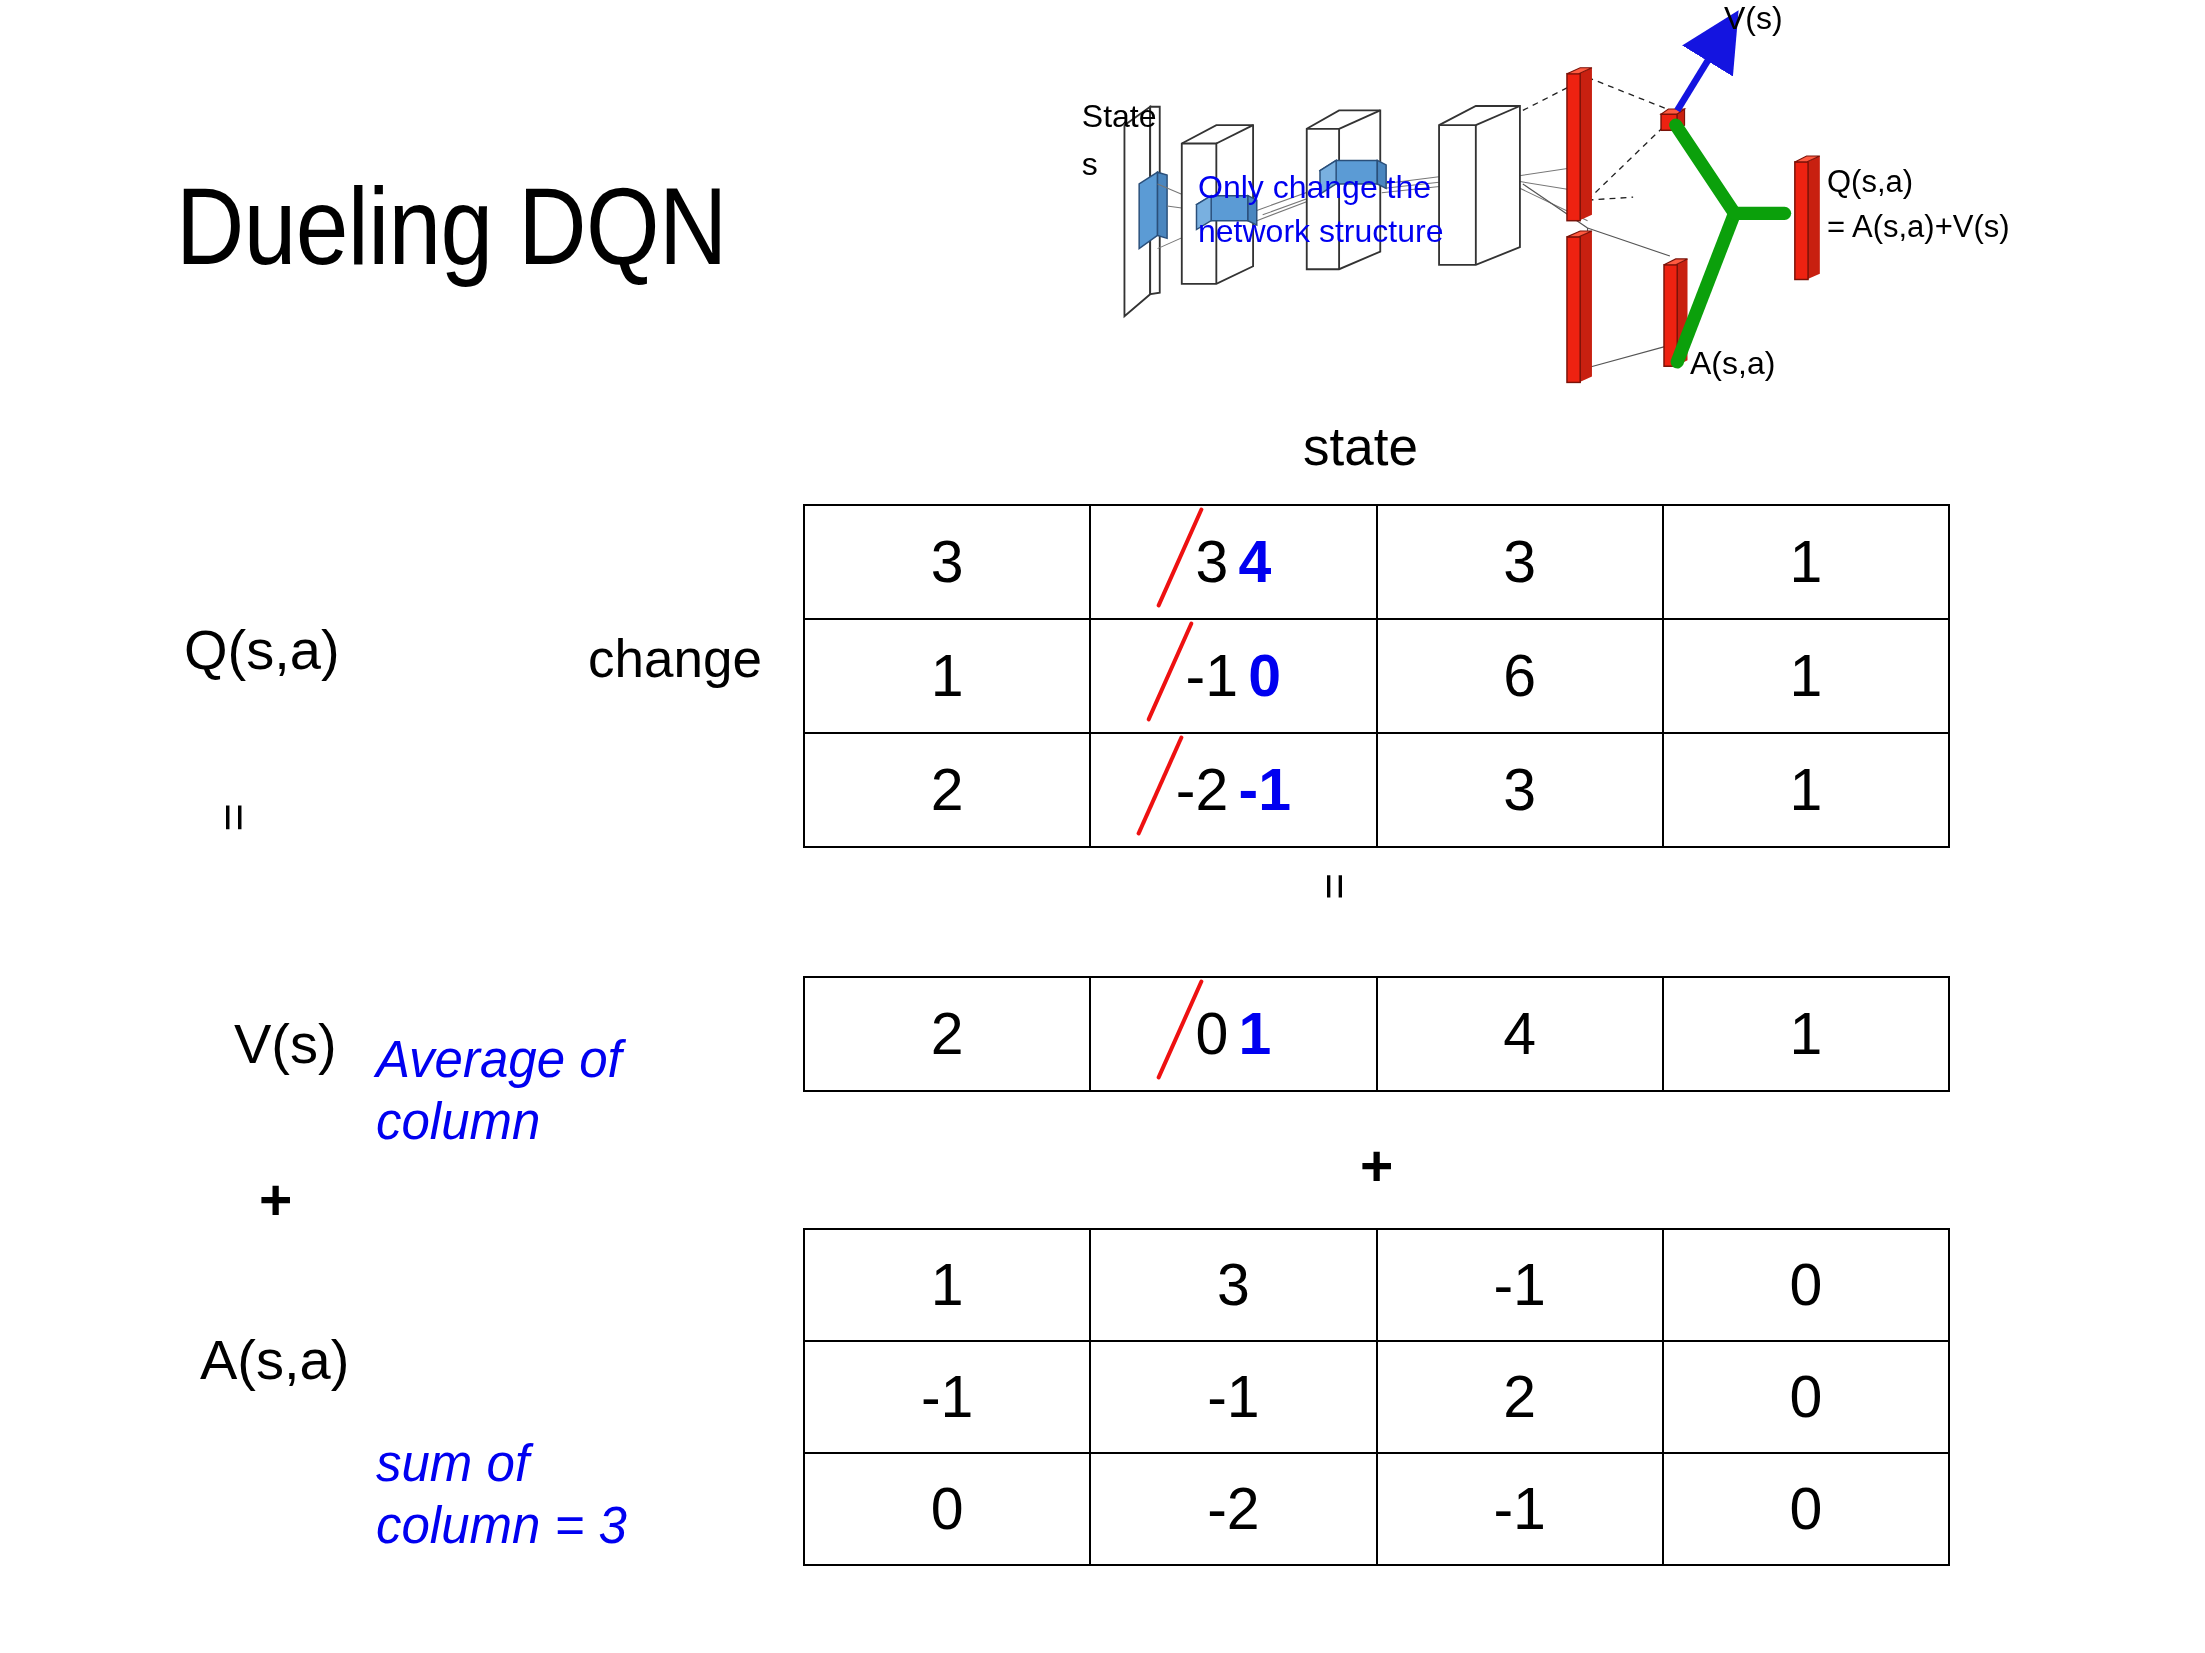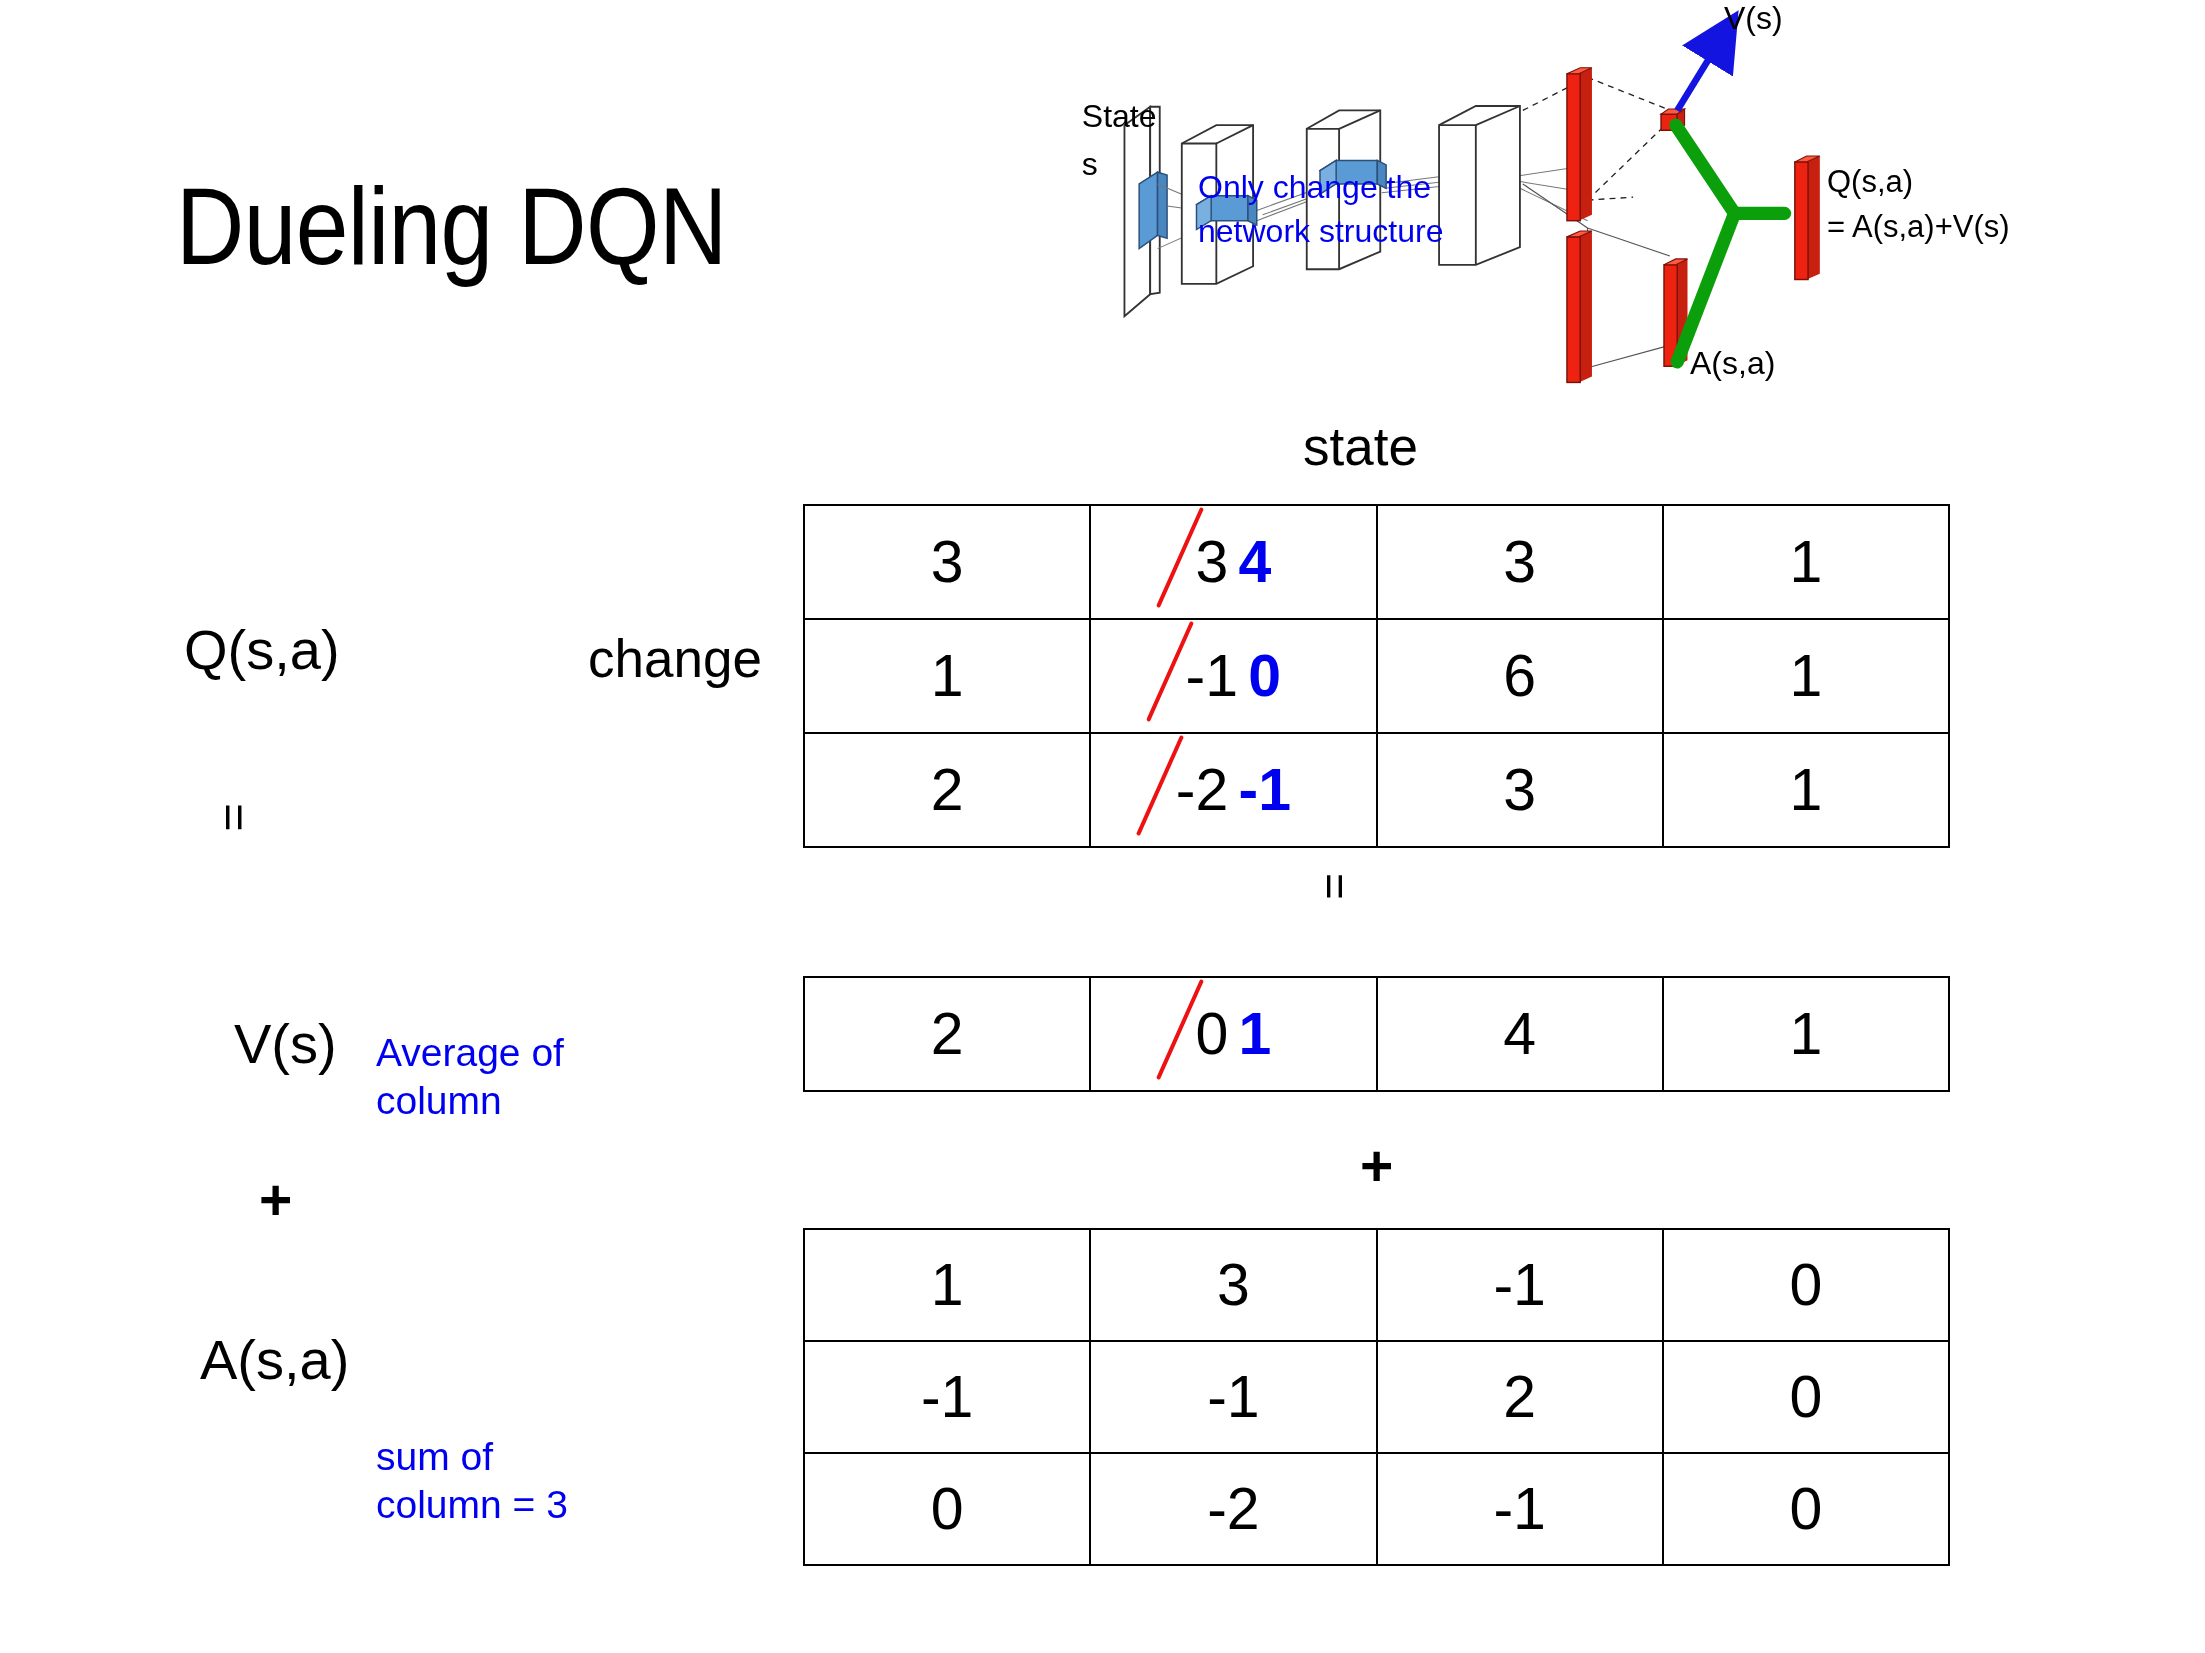--- a/index.html
+++ b/index.html
@@ -64,23 +64,24 @@
   #label-eq-1   { left: 259px; top: 803px; font-size: 49px;
                   transform: rotate(90deg); transform-origin: left top; }
   #label-v      { left: 234px; top: 1016px; }
   #label-plus-1 { left: 259px; top: 1172px; font-size: 57px; font-weight: 600; }
   #label-a      { left: 200px; top: 1332px; }
 
   
   .note-blue {
     position: absolute;
     color: #0000f0;
-    font-size: 39px;
+    font-size: 51px;
     line-height: 1.22;
     white-space: pre-line;
+    font-style: italic;
   }
   #note-average { left: 376px; top: 1029px; }
   #note-sum     { left: 376px; top: 1433px; }
 
   
   .op-symbol {
     position: absolute;
     color: #000000;
     line-height: 1;
     white-space: nowrap;

